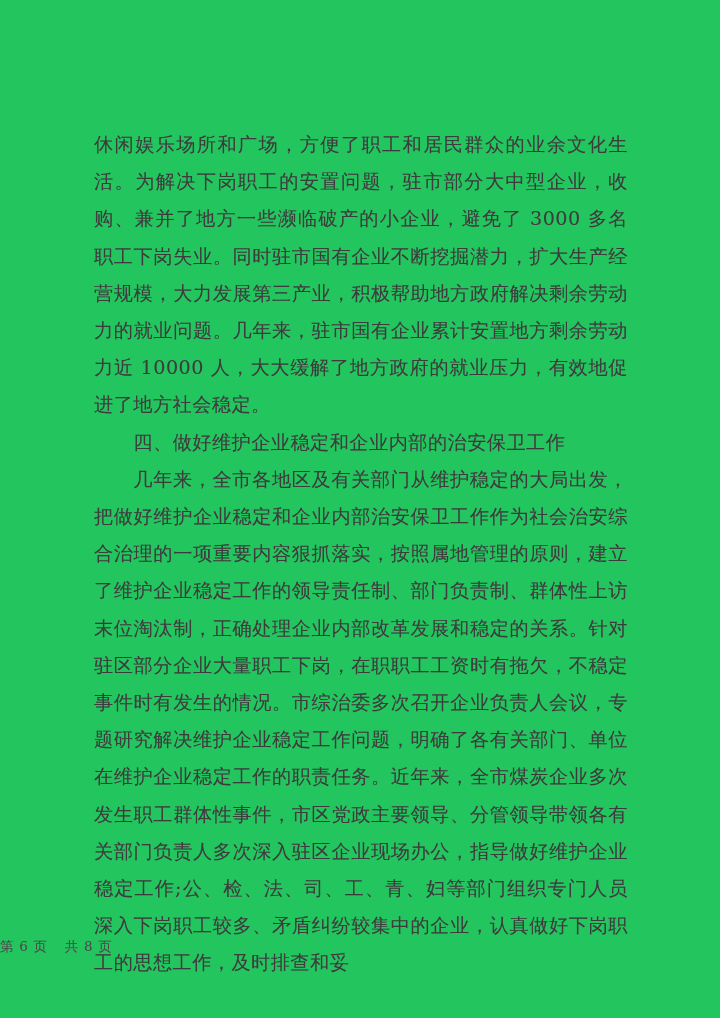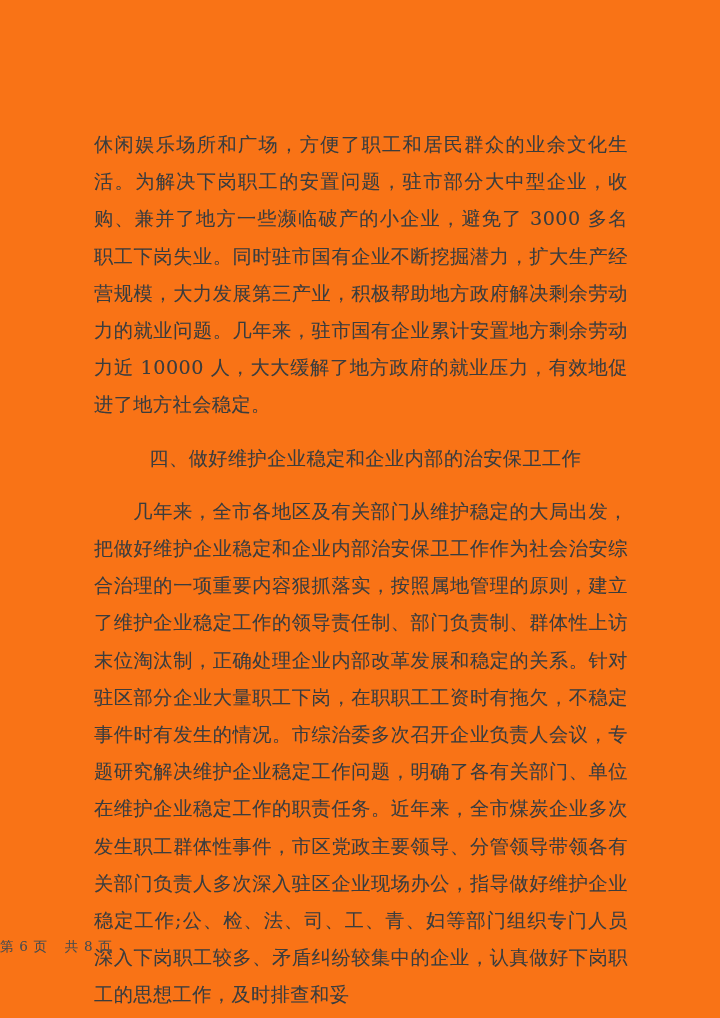--- a/index.html
+++ b/index.html
@@ -13,21 +13,21 @@
     background: #ffffff;
     font-family: "DejaVu Serif", "Liberation Serif", serif;
     -webkit-font-smoothing: antialiased;
     overflow: hidden;
   }
 
   .page {
     position: relative;
     width: 720px;
     height: 1018px;
-    background: #f97316;
+    background: #22c55e;
     box-sizing: border-box;
   }
 
   
   .doc-body {
     position: absolute;
     left: 94px;
     top: 126px;
     width: 534px;
   }
@@ -43,21 +43,21 @@
     letter-spacing: 0.45px;
     font-weight: 400;
     word-break: break-all;
   }
 
   .para.indent {
     text-indent: 2.05em;
   }
 
   .heading {
-    margin: 16px;
+    margin: 0;
     color: #3c3c3c;
     font-size: 19.2px;
     line-height: 37.2px;
     text-indent: 2.05em;
     letter-spacing: 0.45px;
     font-weight: 400;
     text-align: left;
   }
 
   

